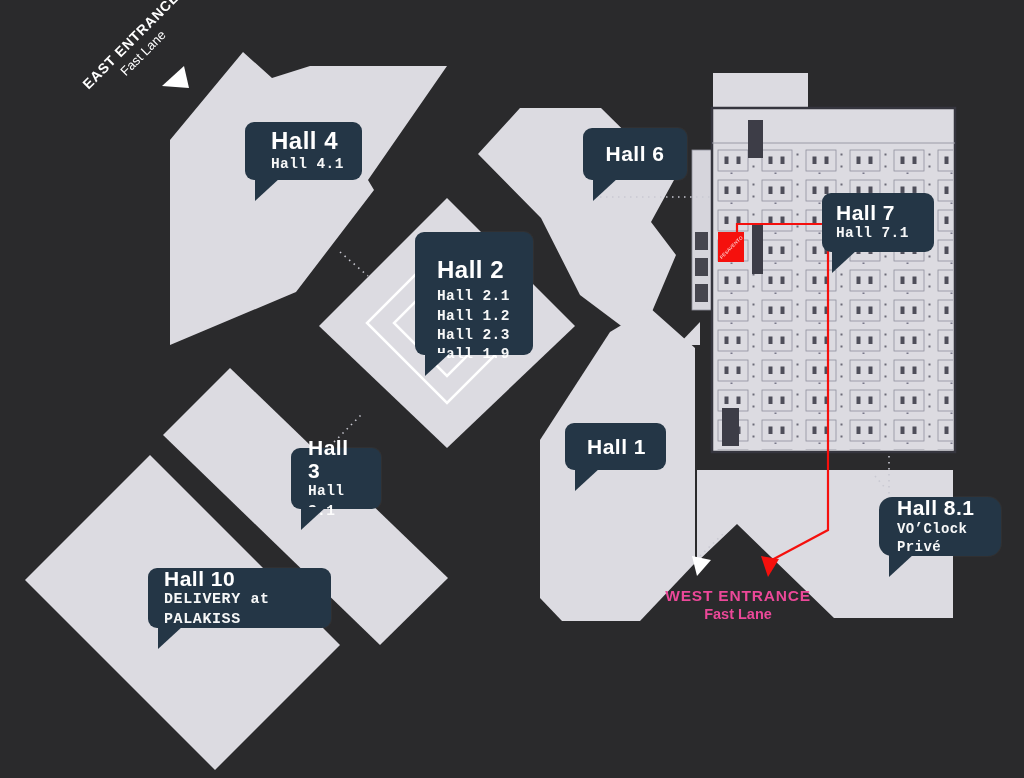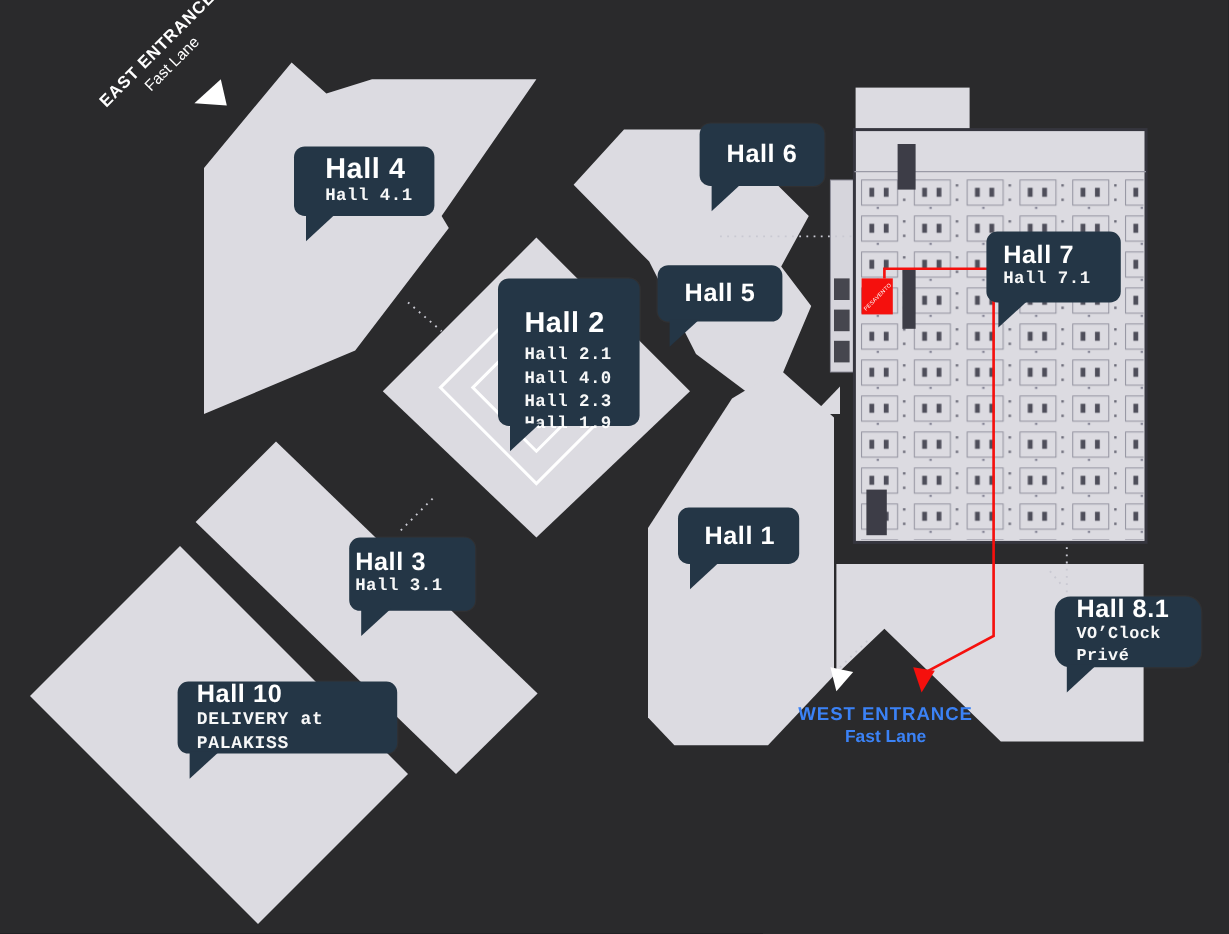--- a/index.html
+++ b/index.html
@@ -27,21 +27,21 @@
   .entrance{position:absolute;z-index:6;text-align:center;line-height:1.25;}
   .entrance .l1{font-weight:700;letter-spacing:0.8px;}
   .entrance .l2{font-weight:600;}
   #east-entrance{
     left:48px;top:30px;width:178px;color:#ffffff;
     transform:rotate(-45deg);transform-origin:center center;
     font-size:14px;
   }
   #east-entrance .l2{font-size:13px;font-weight:500;}
   #west-entrance{
-    left:655px;top:586px;width:166px;color:#3b82f6;font-size:15.5px;
+    left:655px;top:586px;width:166px;color:#ec4899;font-size:15.5px;
   }
   #west-entrance .l2{font-size:14.5px;}
 </style>
 </head>
 <body>
 
 <div id="stage">
 
   <svg id="map-svg" width="1024" height="778" viewBox="0 0 1024 778">
     <defs>
@@ -100,48 +100,44 @@
 
   <div class="callout" style="left:245px;top:122px;width:117px;height:58px;padding-left:26px;">
     <div class="co-title lg">Hall 4</div>
     <div class="co-sub">Hall 4.1</div>
     <div class="tail"></div>
   </div>
 
   <div class="callout" style="left:415px;top:232px;width:118px;height:123px;padding-left:22px;">
     <div class="co-title lg" style="margin-bottom:4px;margin-top:34px;">Hall 2</div>
     <div class="co-sub">Hall 2.1</div>
-    <div class="co-sub">Hall 4.0</div>
+    <div class="co-sub">Hall 1.2</div>
     <div class="co-sub">Hall 2.3</div>
     <div class="co-sub">Hall 1.9</div>
     <div class="tail"></div>
   </div>
 
-  <div class="callout centered" style="left:583px;top:103px;width:104px;height:52px;">
+  <div class="callout centered" style="left:583px;top:128px;width:104px;height:52px;">
     <div class="co-title md">Hall 6</div>
     <div class="tail"></div>
   </div>
 
-  <div class="callout centered" style="left:548px;top:221px;width:104px;height:47px;">
-    <div class="co-title md">Hall 5</div>
-    <div class="tail"></div>
-  </div>
 
   <div class="callout" style="left:822px;top:193px;width:112px;height:59px;">
     <div class="co-title md">Hall 7</div>
     <div class="co-sub">Hall 7.1</div>
     <div class="tail"></div>
   </div>
 
   <div class="callout centered" style="left:565px;top:423px;width:101px;height:47px;padding-left:16px;">
     <div class="co-title md">Hall 1</div>
     <div class="tail"></div>
   </div>
 
-  <div class="callout" style="left:291px;top:448px;width:105px;height:61px;padding-left:5px;">
+  <div class="callout" style="left:291px;top:448px;width:90px;height:61px;padding-left:17px;">
     <div class="co-title md">Hall 3</div>
     <div class="co-sub">Hall 3.1</div>
     <div class="tail"></div>
   </div>
 
   <div class="callout" style="left:879px;top:497px;width:122px;height:59px;padding-left:18px;border-radius:13px;">
     <div class="co-title md">Hall 8.1</div>
     <div class="co-sub" style="font-size:14px;">VO’Clock Privé</div>
     <div class="tail"></div>
   </div>

